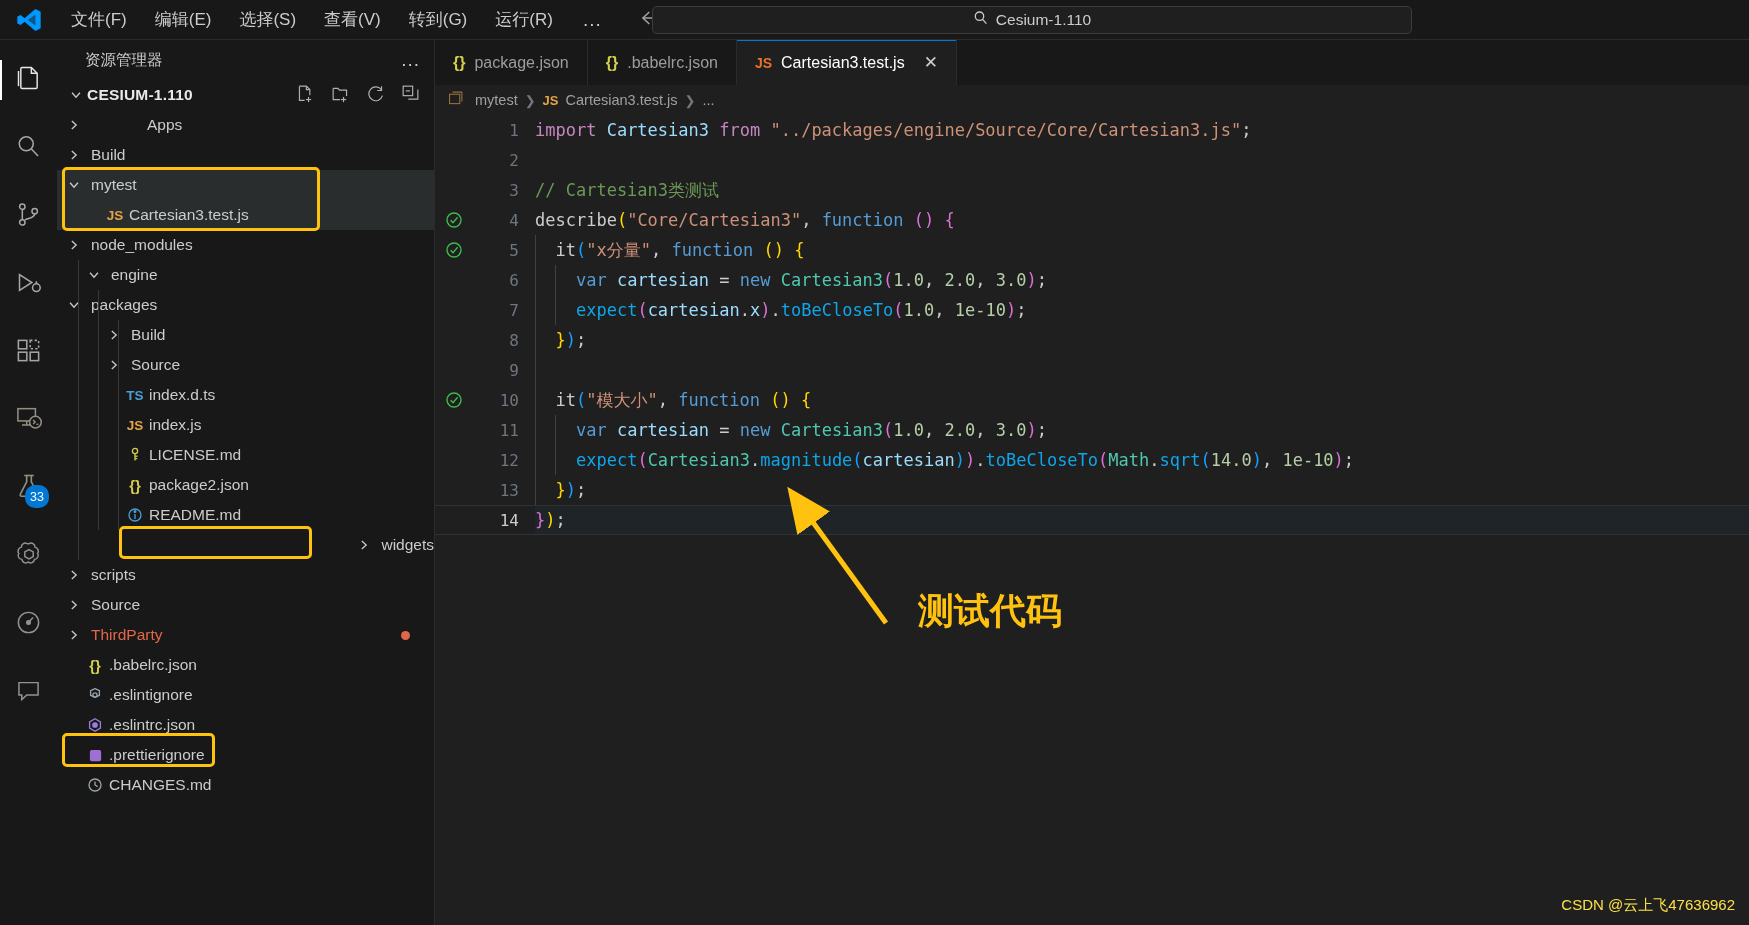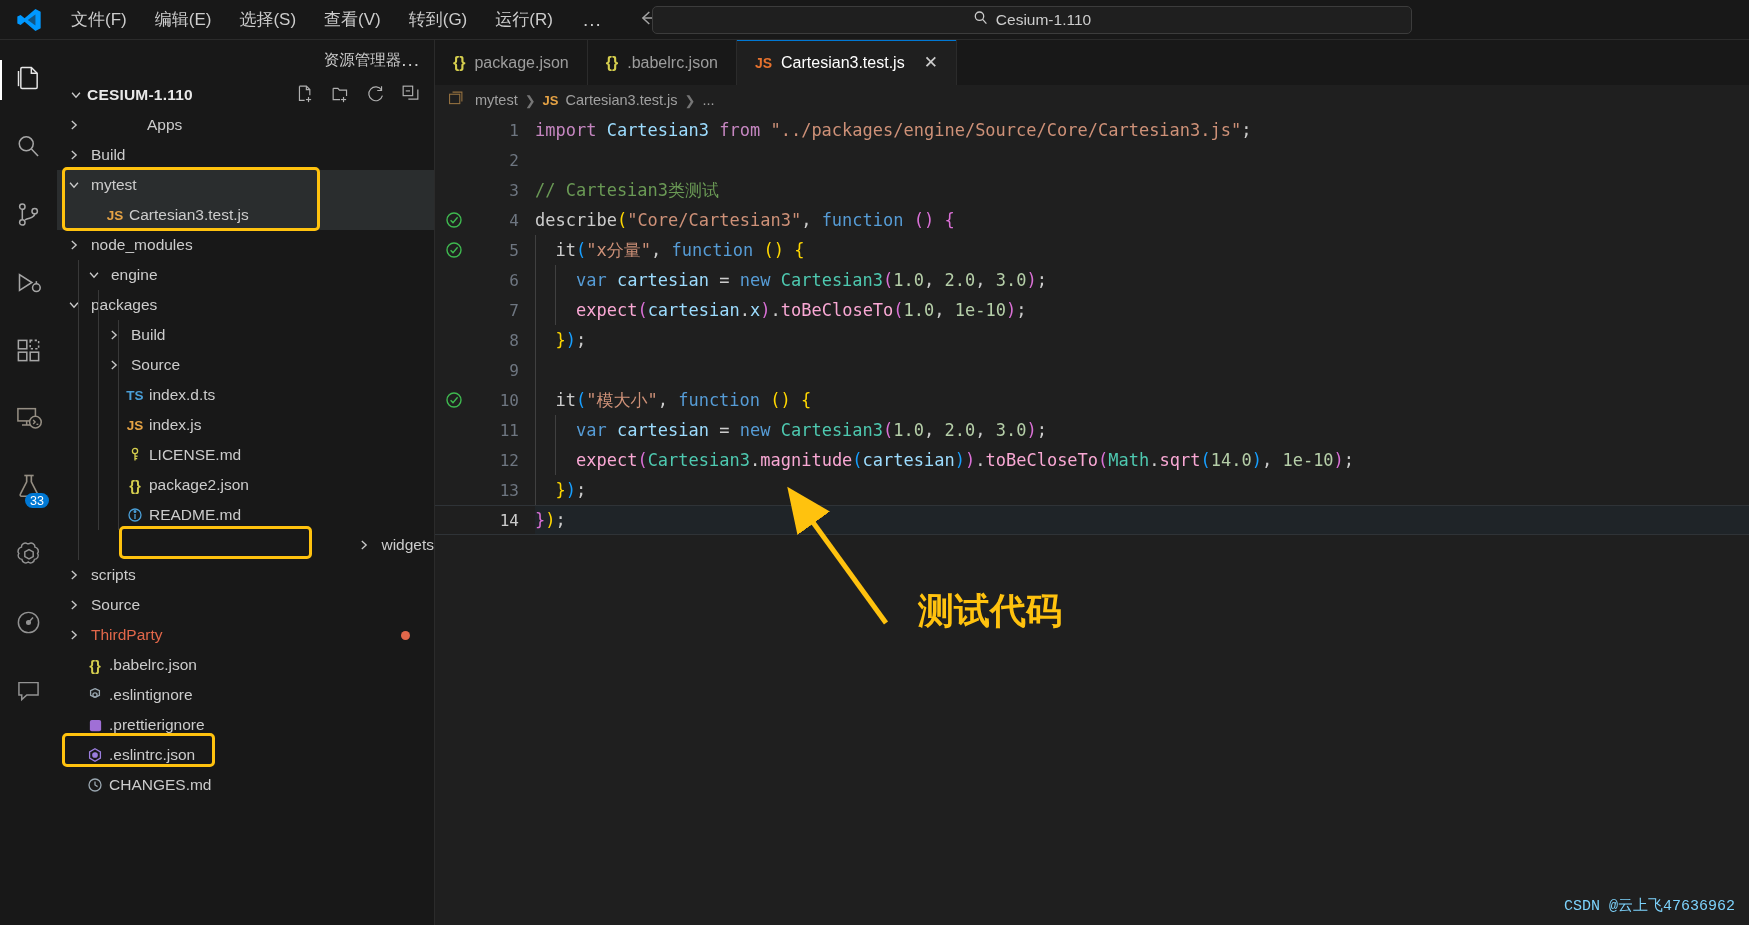--- a/index.html
+++ b/index.html
@@ -41,30 +41,30 @@
     width: 57px; height: 68px; display: flex; align-items: center;
     justify-content: center; position: relative; cursor: pointer;
   }
   .act svg { opacity: .78; }
   .act.active svg { opacity: 1; }
   .act.active::before {
     content: ""; position: absolute; left: 0; top: 14px; bottom: 14px;
     width: 2px; background: #ffffff;
   }
   .badge {
-    position: absolute; right: 8px; bottom: 14px; min-width: 19px; height: 15px;
+    position: absolute; right: 8px; bottom: 14px; min-width: 19px; height: 23px;
     border-radius: 10px; background: #0078d4; color: #fff; font-size: 12.5px;
     display: flex; align-items: center; justify-content: center; padding: 0 5px;
     font-family: "Liberation Sans", sans-serif;
   }
   
   #sidebar { width: 378px; background: #181818; flex: none; display: flex; flex-direction: column;
              border-right: 1px solid #2b2b2b; }
   #sidebar-header {
-    height: 40px; display: flex; align-items: center; justify-content: flex-end;
+    height: 40px; display: flex; align-items: center; justify-content: space-between;
     padding: 0 14px 0 28px;
   }
   #sidebar-title { color: #cccccc; font-size: 15.5px; }
   #sidebar-dots { color: #cccccc; font-size: 19px; letter-spacing: 1px; cursor: pointer; }
   #tree-root-row {
     height: 30px; display: flex; align-items: center; padding-left: 8px;
     position: relative;
   }
   #tree-root-row .chev { width: 22px; display:flex; justify-content:center; color:#cccccc; }
   #tree-root-label { color: #e9e9e9; font-size: 15.5px; font-weight: bold; letter-spacing: .2px; }
@@ -124,38 +124,38 @@
   .cline.cur { background: #1f2428; }
   #cur-line-border {
     position: absolute; left: 0; right: 0; height: 30px; border-top: 1px solid #2f3337;
     border-bottom: 1px solid #2f3337; pointer-events: none;
   }
   .ind { position: absolute; width: 1px; top: 0; height: 30px; background: #404040; }
   
   .k  { color: #c586c0; }  
   .kb { color: #569cd6; }  
   .id { color: #9cdcfe; }  
-  .fn { color: #f9a8d4; }  
+  .fn { color: #0ea5e9; }  
   .cls{ color: #4ec9b0; }  
   .st { color: #ce9178; }  
   .cm { color: #6a9955; }  
   .num{ color: #b5cea8; }  
   .p1 { color: #ffd700; }  
   .p2 { color: #da70d6; }  
   .p3 { color: #179fff; }  
   .pl { color: #cccccc; }
   
   #annotation { position: absolute; pointer-events: none; z-index: 20; }
   #anno-text {
     position: absolute; color: #ffc20e; font-size: 36px; font-weight: bold;
     font-family: "Liberation Sans", sans-serif; white-space: nowrap; z-index: 21;
   }
   #watermark {
-    position: absolute; right: 14px; bottom: 10px; color: #7dd3fc; font-size: 15px;
-    font-family: Liberation Mono, monospace; z-index: 22;
+    position: absolute; right: 14px; bottom: 10px; color: #fde047; font-size: 15px;
+    font-family: Liberation Sans, sans-serif; z-index: 22;
   }
 </style>
 </head>
 <body>
 
 <div id="titlebar">
   <div id="vscode-logo">
     <svg width="28" height="28" viewBox="0 0 24 24">
       <path d="M17.5 2.5 L22 5 v14 l-4.5 2.5 L8.2 13.6 l-3.4 2.6 L2 14.9 V9.1 l2.8-1.3 3.4 2.6z" fill="#0098ff"></path>
       <path d="M17.5 7.2 v9.6 L11 12z" fill="#1f1f1f" opacity=".55"></path>
@@ -503,35 +503,35 @@
             <svg width="16" height="16" viewBox="0 0 16 16" fill="none" stroke="#9aa7b0" stroke-width="1.3">
               <path d="M8 1.6 l2.2 1 2.2 1 0 2.4 0 2.4 -2.2 1 -2.2 1 -2.2-1 -2.2-1 0-2.4 0-2.4 2.2-1z"></path>
               <circle cx="8" cy="8" r="2.1"></circle>
             </svg>
           </span>
           <span class="lbl">.eslintignore</span>
         </div>
         <div class="row" style="padding-left: 8px;">
           <span class="chev"></span>
           <span class="ficon">
-            <svg width="15" height="15" viewBox="0 0 16 16">
-              <rect x="2" y="2" width="12" height="12" rx="2" fill="#a06fd6"></rect>
-            </svg>
-          </span>
-          <span class="lbl">.prettierignore</span>
-        </div>
-        <div class="row" style="padding-left: 8px;">
-          <span class="chev"></span>
-          <span class="ficon">
             <svg width="16" height="16" viewBox="0 0 16 16" fill="none" stroke="#9b7ede" stroke-width="1.3">
               <path d="M8 1.8 L13.4 4.9 v6.2 L8 14.2 2.6 11.1 V4.9z"></path>
               <circle cx="8" cy="8" r="2.2" fill="#9b7ede"></circle>
             </svg>
           </span>
           <span class="lbl">.eslintrc.json</span>
+        </div>
+        <div class="row" style="padding-left: 8px;">
+          <span class="chev"></span>
+          <span class="ficon">
+            <svg width="15" height="15" viewBox="0 0 16 16">
+              <rect x="2" y="2" width="12" height="12" rx="2" fill="#a06fd6"></rect>
+            </svg>
+          </span>
+          <span class="lbl">.prettierignore</span>
         </div>
         <div class="row" style="padding-left: 8px;">
           <span class="chev"></span>
           <span class="ficon">
             <svg width="16" height="16" viewBox="0 0 16 16" fill="none" stroke="#9aa7b0" stroke-width="1.3">
               <circle cx="8" cy="8" r="6"></circle>
               <path d="M8 4.6 V8 l2.6 1.6"></path>
             </svg>
           </span>
           <span class="lbl">CHANGES.md</span>

